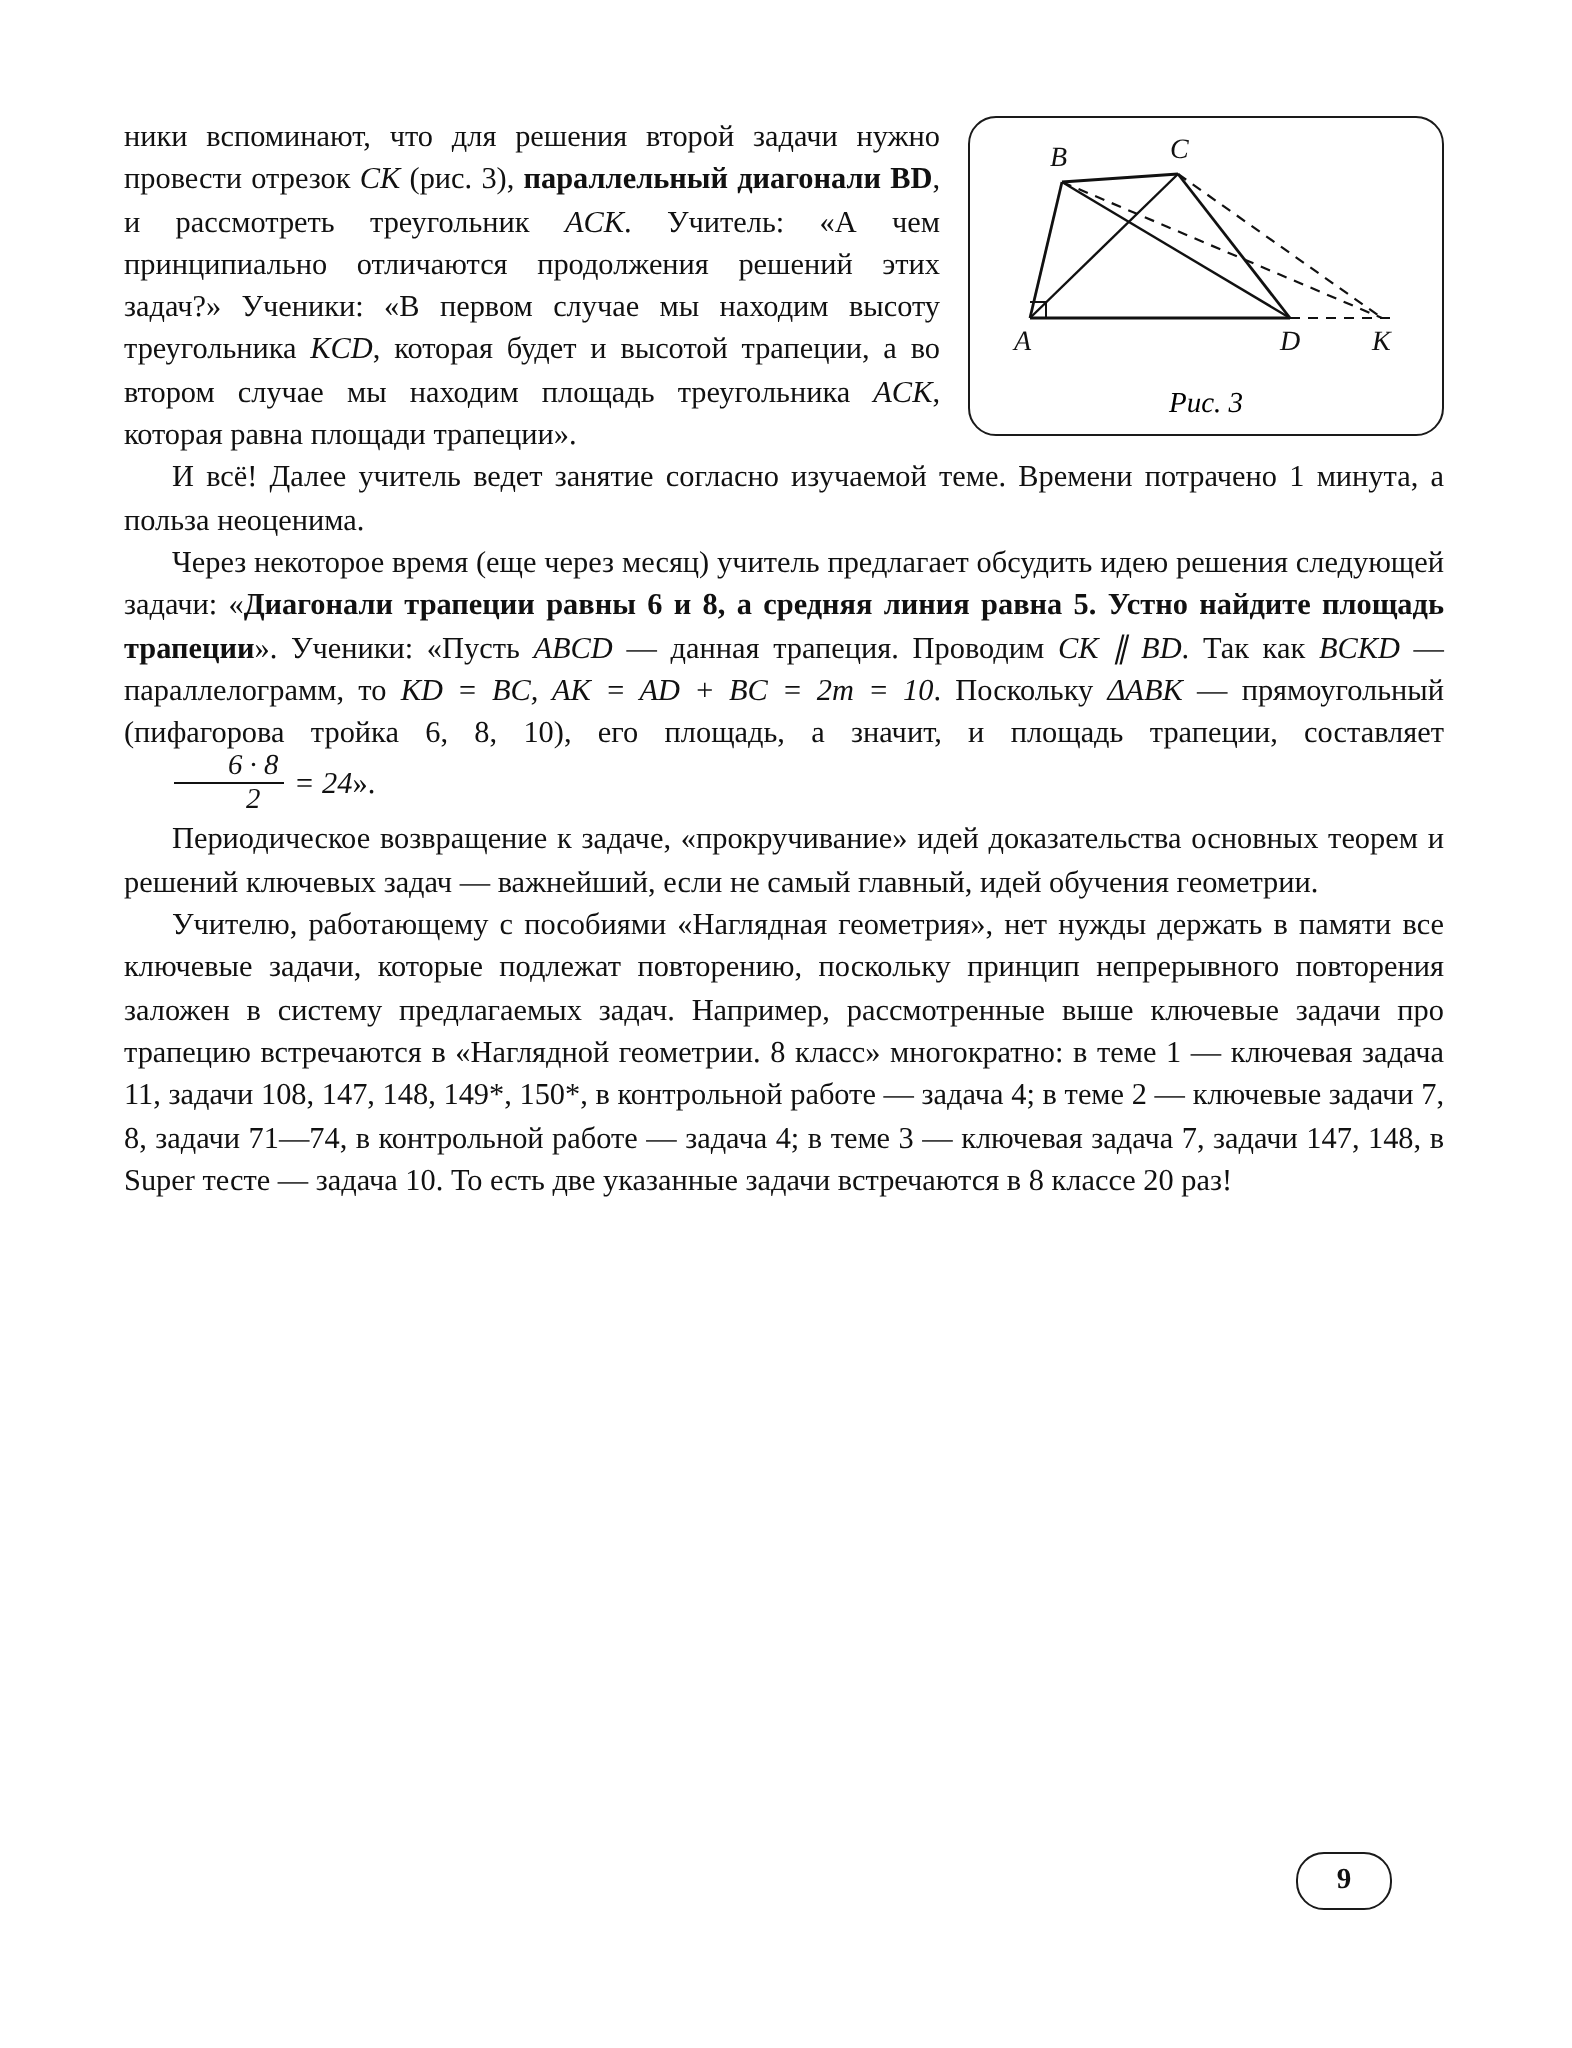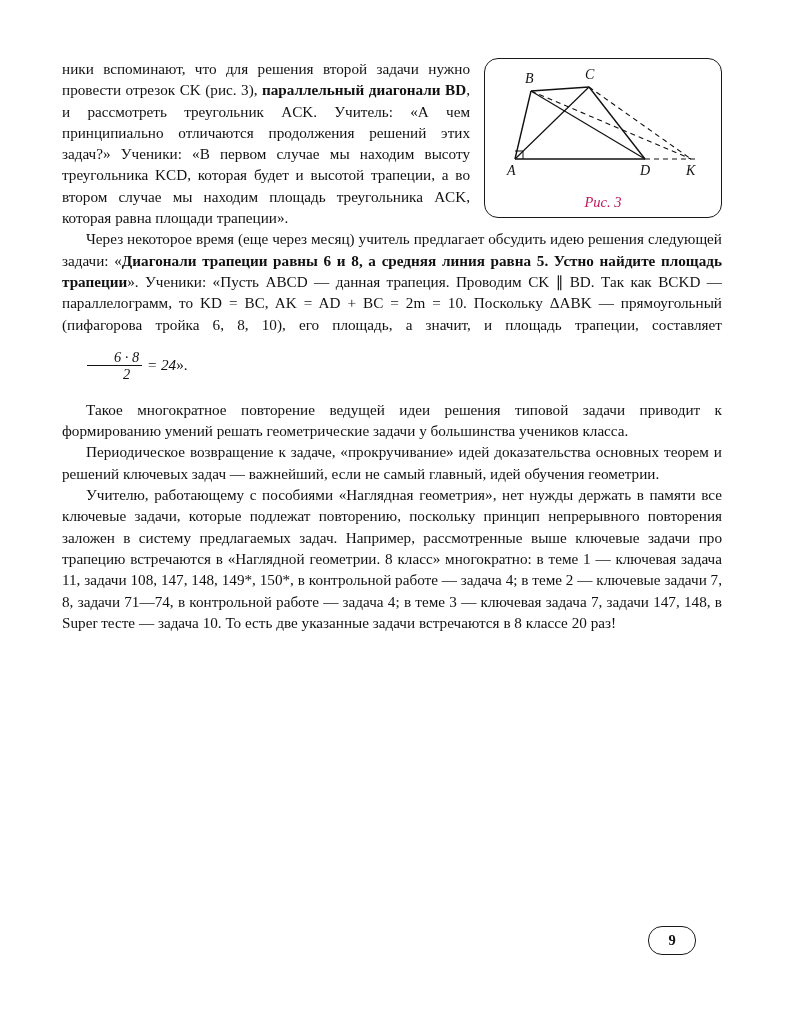--- a/index.html
+++ b/index.html
@@ -44,43 +44,43 @@
     left: 0; top: 0;
   }
   .fig-caption {
     position: absolute;
     left: 0;
     bottom: 6px;
     width: 100%;
     text-align: center;
     font-style: italic;
     font-size: 14.5px;
-    color: #be185d;
+    color: #000000;
   }
   p {
     margin: 0 0 0 0;
     font-size: 15.2px;
     line-height: 21.3px;
     text-align: justify;
     text-justify: inter-word;
     hyphens: manual;
   }
   p.indent {
     text-indent: 24px;
   }
-  .i { }
+  .i { font-style: italic; }
   .bi { font-weight: bold; }
 
   
   .frac {
     display: inline-block;
     vertical-align: middle;
     text-align: center;
     font-style: italic;
-    margin: 16px 1px;
+    margin: 0 1px;
     position: relative;
     top: -1px;
   }
   .frac .num {
     display: block;
     padding: 0 3px;
     font-size: 14.4px;
     line-height: 15px;
   }
   .frac .den {
@@ -145,21 +145,21 @@
         <text class="figlabel" x="40" y="24">B</text>
         <text class="figlabel" x="100" y="20">C</text>
         <text class="figlabel" x="155" y="116">D</text>
         <text class="figlabel" x="201" y="116">K</text>
       </svg>
       <div class="fig-caption">Рис. 3</div>
     </div>
 
     <div id="paragraphs">
         <p><span>ники вспоминают, что для решения второй задачи нужно провести отрезок </span><span class="i">CK</span><span> (рис. 3), </span><span class="bi">параллельный диагонали BD</span><span>, и рассмотреть треугольник </span><span class="i">ACK</span><span>. Учитель: «А чем принципиально отличаются продолжения решений этих задач?» Ученики: «В первом случае мы находим высоту треугольника </span><span class="i">KCD</span><span>, которая будет и высотой трапеции, а во втором случае мы находим площадь треугольника </span><span class="i">ACK</span><span>, которая равна площади трапеции».</span></p>
+        <p class="indent"><span>И всё! Далее учитель ведет занятие согласно изучаемой теме. Времени потрачено 1 минута, а польза неоценима.</span></p>
         <p class="indent"><span>Через некоторое время (еще через месяц) учитель предлагает обсудить идею решения следующей задачи: «</span><span class="bi">Диагонали трапеции равны 6 и 8, а средняя линия равна 5. Устно найдите площадь трапеции</span><span>». Ученики: «Пусть </span><span class="i">ABCD</span><span> — данная трапеция. Проводим </span><span class="i">CK ∥ BD</span><span>. Так как </span><span class="i">BCKD</span><span> — параллелограмм, то </span><span class="i">KD = BC, AK = AD + BC = 2m = 10</span><span>. Поскольку </span><span class="i">ΔABK</span><span> — прямоугольный (пифагорова тройка 6, 8, 10), его площадь, а значит, и площадь трапеции, составляет </span><span class="eqbox"><span class="frac"><span class="num">6 · 8</span><span class="den">2</span></span><span> = 24</span></span><span>».</span></p>
-        <p class="indent"><span>Такое многократное повторение ведущей идеи решения типовой задачи приводит к формированию умений решать геометрические задачи у большинства учеников класса.</span></p>
         <p class="indent"><span>Периодическое возвращение к задаче, «прокручивание» идей доказательства основных теорем и решений ключевых задач — важнейший, если не самый главный, идей обучения геометрии.</span></p>
         <p class="indent"><span>Учителю, работающему с пособиями «Наглядная геометрия», нет нужды держать в памяти все ключевые задачи, которые подлежат повторению, поскольку принцип непрерывного повторения заложен в систему предлагаемых задач. Например, рассмотренные выше ключевые задачи про трапецию встречаются в «Наглядной геометрии. 8 класс» многократно: в теме 1 — ключевая задача 11, задачи 108, 147, 148, 149*, 150*, в контрольной работе — задача 4; в теме 2 — ключевые задачи 7, 8, задачи 71—74, в контрольной работе — задача 4; в теме 3 — ключевая задача 7, задачи 147, 148, в Super тесте — задача 10. То есть две указанные задачи встречаются в 8 классе 20 раз!</span></p>
       </div>
   </div>
 
   <div class="pagenum">9</div>
 </div>
 
 </body></html>

